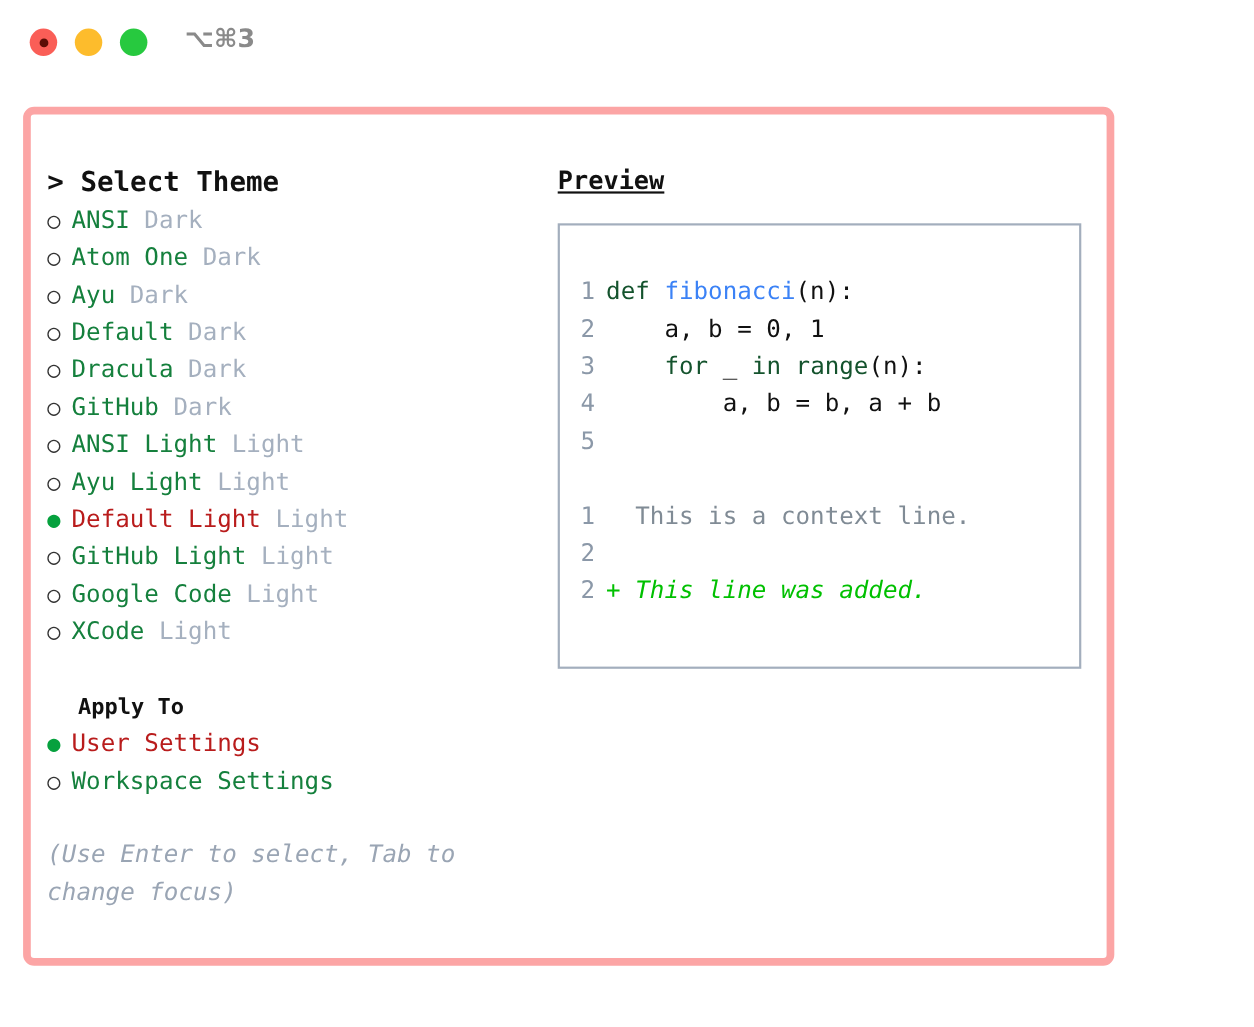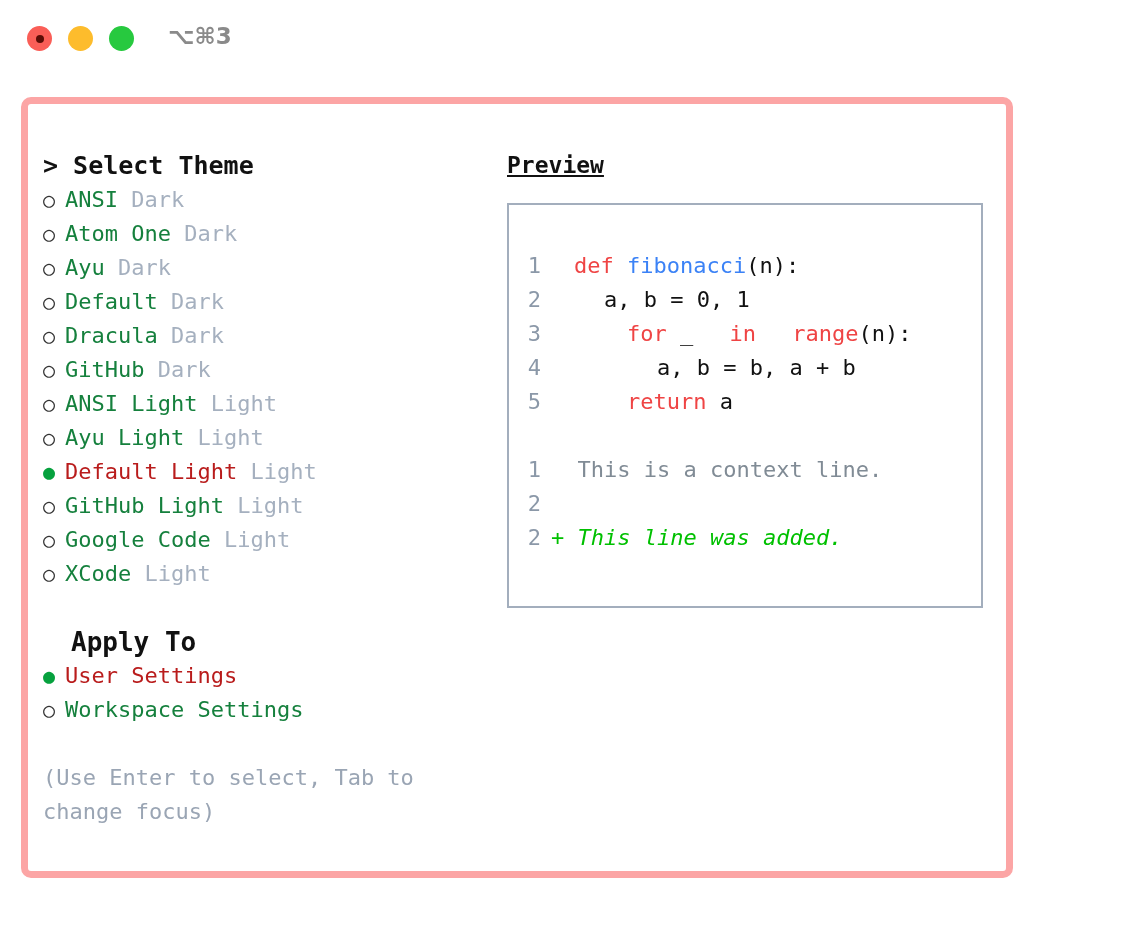--- a/index.html
+++ b/index.html
@@ -118,36 +118,37 @@
   .row-label { color: #15803d; }
   .row-label.sel { color: #b91c1c; }
   .row-badge {
     color: #a5b0bf;
     margin-left: 0px;
   }
 
   .spacer-row { height: 34px; }
 
   .section-header {
-    font-size: 26px;
+    font-size: 20px;
     font-weight: bold;
     color: #111111;
     line-height: 34px;
     height: 34px;
     padding-left: 28px;
     white-space: pre;
   }
 
   .hint {
     margin-top: 34px;
     font-size: 22px;
     line-height: 34px;
     color: #9aa5b4;
     width: 400px;
     white-space: pre-wrap;
+    font-style: italic;
   }
 
   
   .right-pane {
     position: absolute;
     left: 479px;
     top: 45px;
     width: 490px;
   }
   .preview-title {
@@ -176,21 +177,21 @@
   }
   .ln {
     width: 42px;
     flex: none;
     text-align: right;
     color: #8b98a8;
     padding-right: 10px;
     box-sizing: border-box;
   }
   .code-text { color: #111111; }
-  .tok-kw  { color: #ef4444; margin-left: 23px; }
+  .tok-kw  { color: #14532d; }
   .tok-fn  { color: #3b82f6; }
   .tok-plain { color: #111111; }
   .blank-line { height: 34px; }
   .diff-ctx { color: #808b95; }
   .diff-del { color: #cc1111; }
   .diff-add { color: #00c000; font-style: italic; }
 </style>
 </head>
 <body>
 
@@ -238,21 +239,21 @@
     </div>
 
     <div class="right-pane">
       <div class="preview-title">Preview</div>
       <div class="preview-box">
         <div id="code-block">
             <div class="code-line"><span class="ln">1</span><span class="code-text"><span class="tok-kw">def </span><span class="tok-fn">fibonacci</span><span class="tok-plain">(n):</span></span></div>
             <div class="code-line"><span class="ln">2</span><span class="code-text"><span class="tok-plain">    a, b = 0, 1</span></span></div>
             <div class="code-line"><span class="ln">3</span><span class="code-text"><span class="tok-plain">    </span><span class="tok-kw">for</span><span class="tok-plain"> _ </span><span class="tok-kw">in</span><span class="tok-plain"> </span><span class="tok-kw">range</span><span class="tok-plain">(n):</span></span></div>
             <div class="code-line"><span class="ln">4</span><span class="code-text"><span class="tok-plain">        a, b = b, a + b</span></span></div>
-            <div class="code-line"><span class="ln">5</span><span class="code-text"><span class="tok-plain">    </span><span class="tok-kw">return</span><span class="tok-plain"> a</span></span></div>
+            <div class="code-line"><span class="ln">5</span></div>
           </div>
         <div class="blank-line"></div>
         <div id="diff-block">
             <div class="code-line"><span class="ln">1</span><span class="diff-ctx">  This is a context line.</span></div>
             <div class="code-line"><span class="ln">2</span></div>
             <div class="code-line"><span class="ln">2</span><span class="diff-add">+ This line was added.</span></div>
           </div>
       </div>
     </div>
 

